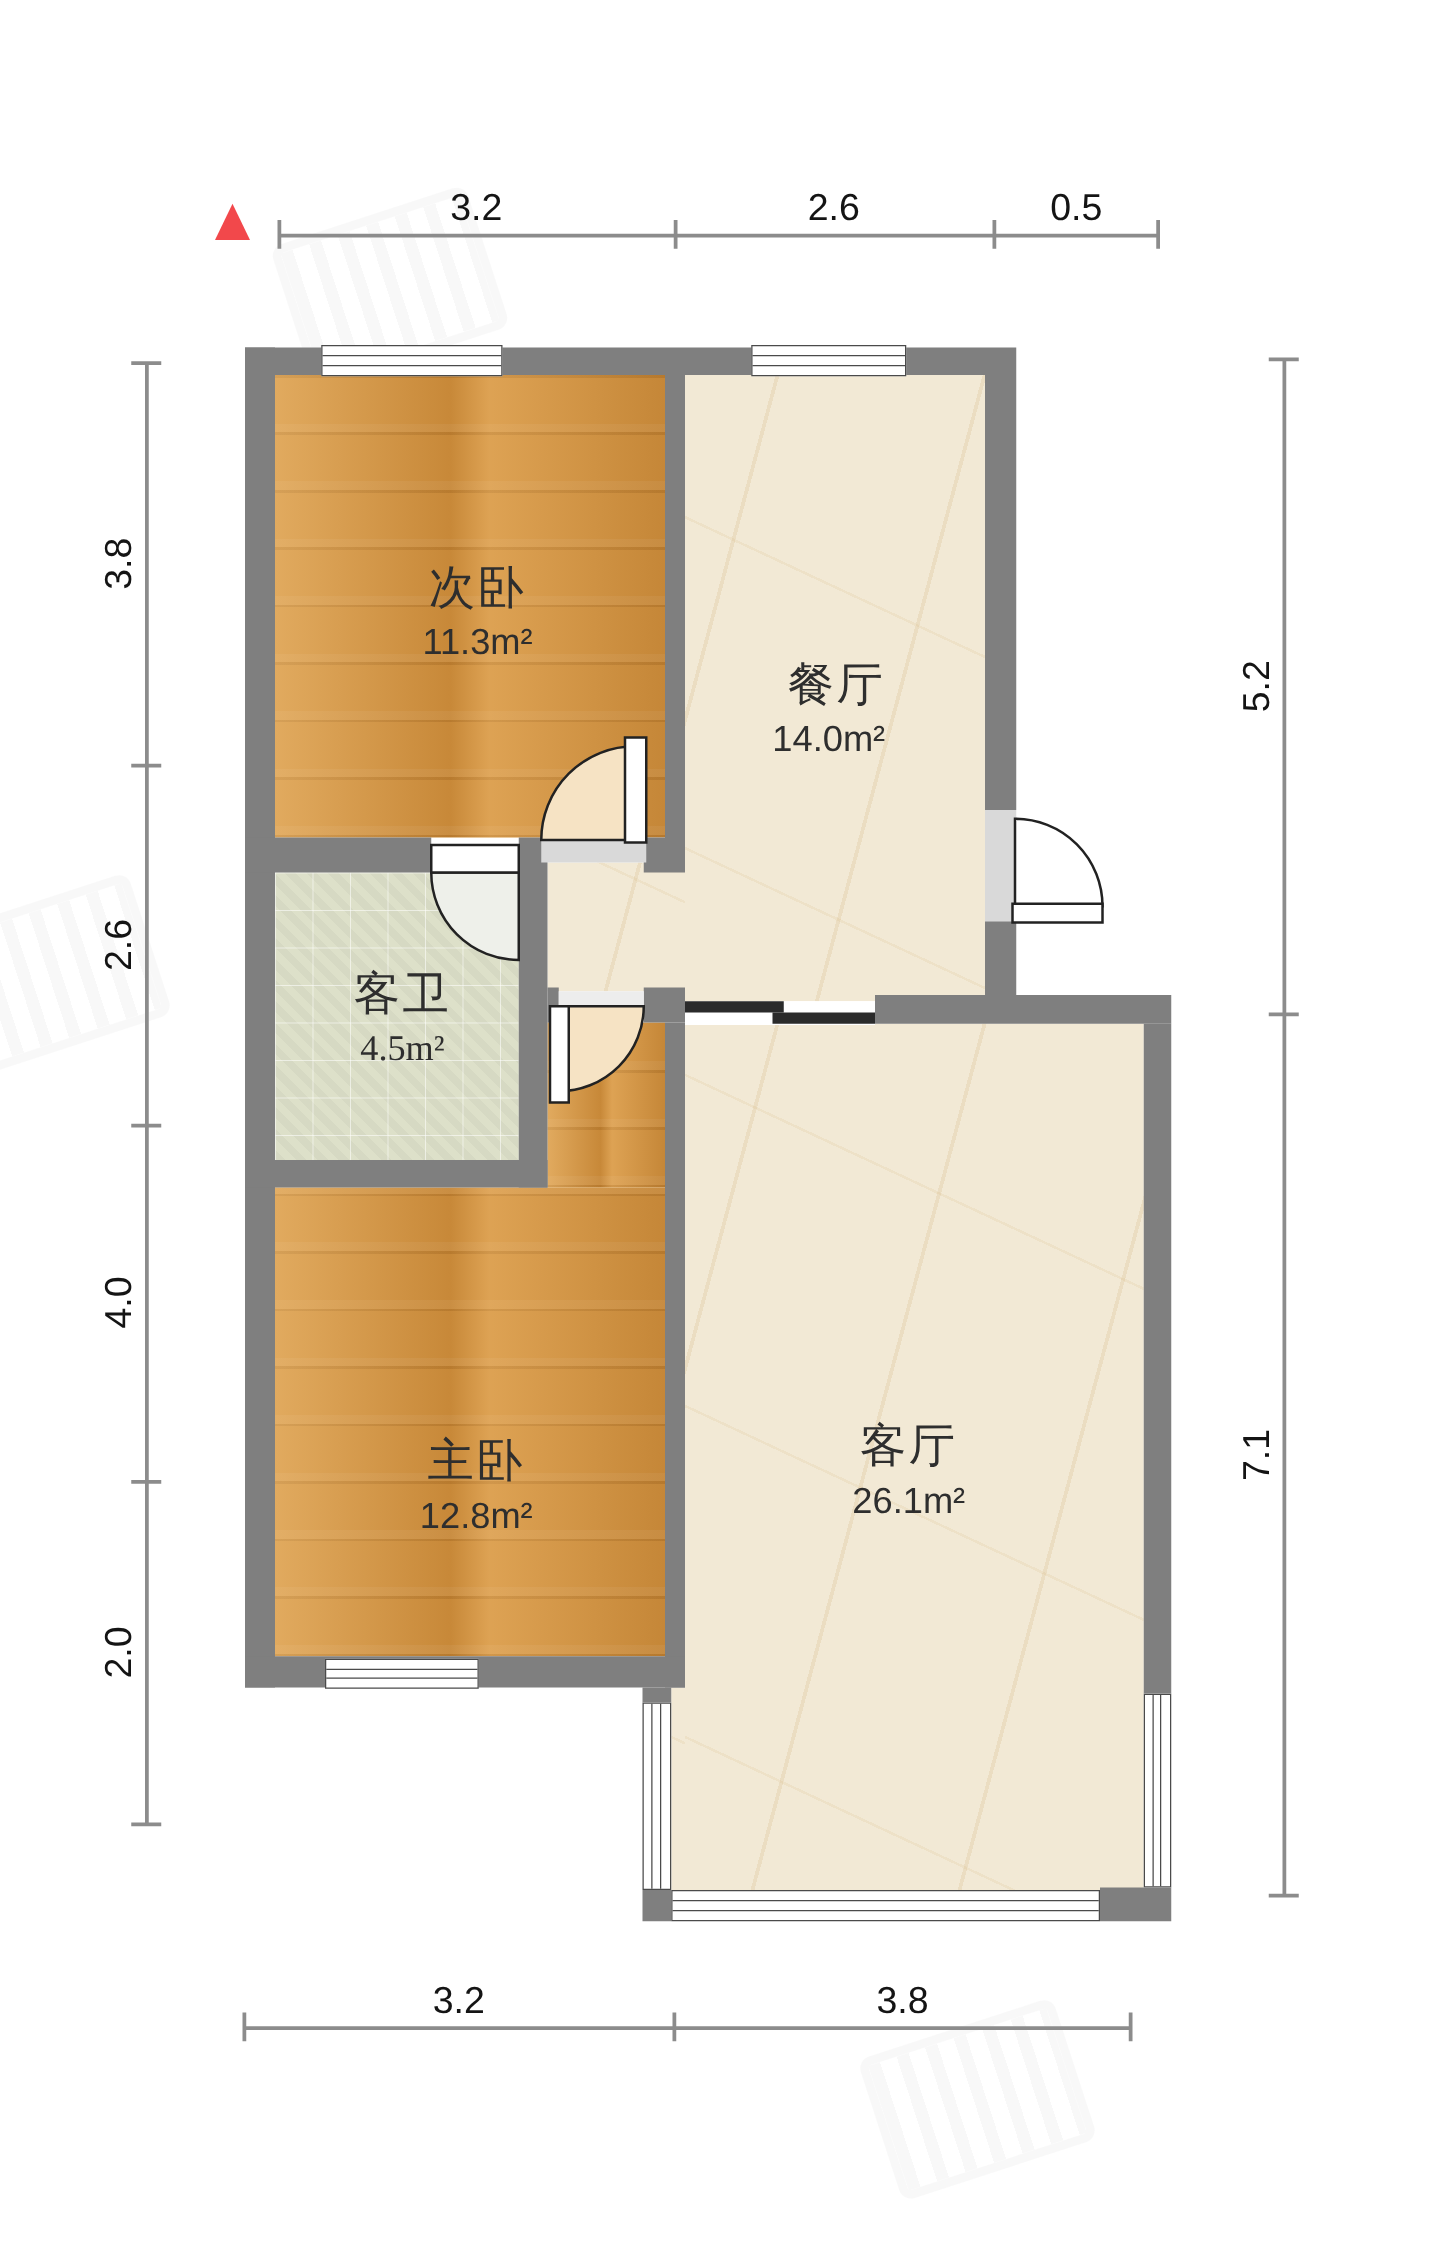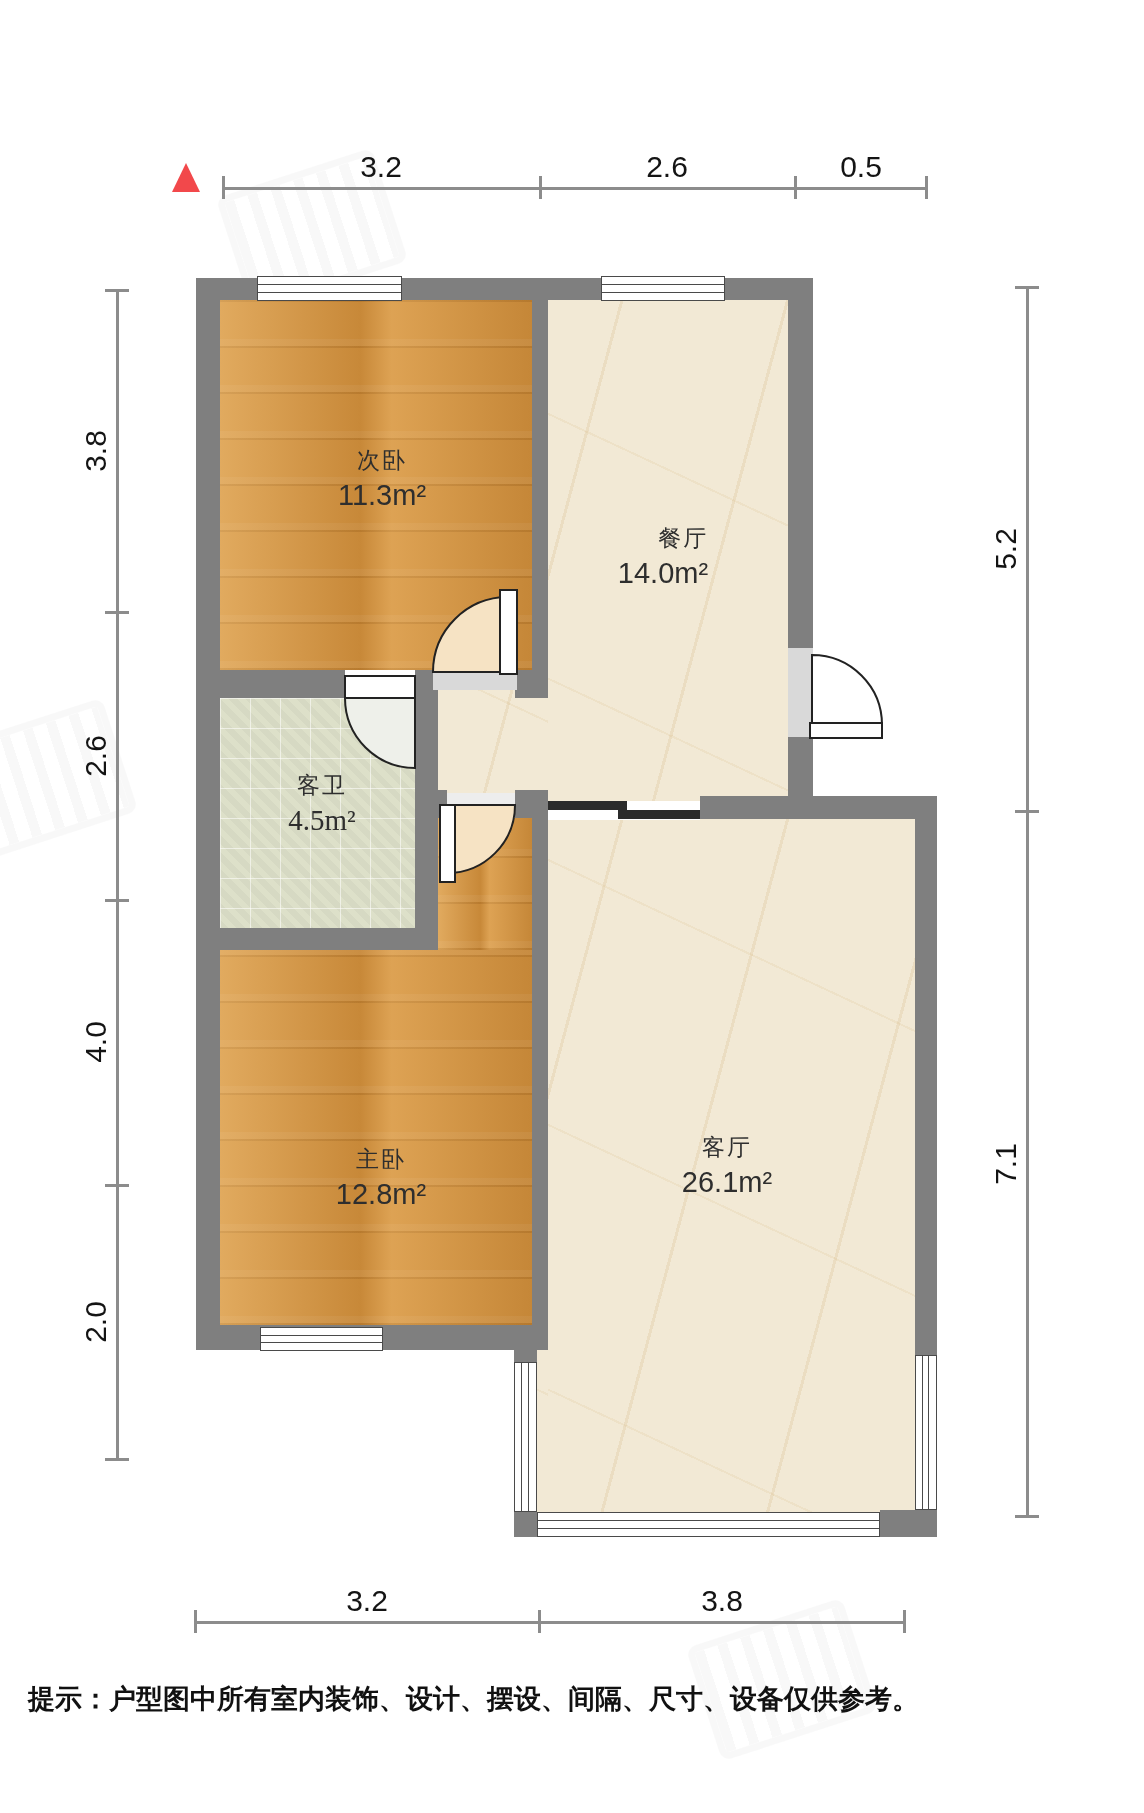--- a/index.html
+++ b/index.html
@@ -38,21 +38,21 @@
   .win-h::before,.win-h::after{content:"";position:absolute;left:0;right:0;height:1px;background:#4a4a4a;}
   .win-h::before{top:32%;} .win-h::after{top:64%;}
   .win-v::before,.win-v::after{content:"";position:absolute;top:0;bottom:0;width:1px;background:#4a4a4a;}
   .win-v::before{left:30%;} .win-v::after{left:62%;}
   
   .dim-line,.dim-tick{position:absolute;background:#8c8c8c;}
   .dim-label{position:absolute;font-size:30px;color:#141414;transform:translate(-50%,0);white-space:nowrap;text-align:right;}
   .dim-label-v{position:absolute;font-size:30px;color:#141414;transform:translate(-50%,-50%) rotate(-90deg);white-space:nowrap;}
   
   .room-label{position:absolute;transform:translate(-50%,0);text-align:center;color:#2e2e2e;white-space:nowrap;}
-  .room-label .rn{font-size:23px;letter-spacing:2px;}
+  .room-label .rn{font-size:37px;letter-spacing:2px;}
   .room-label .ra{font-size:29px;margin-top:3px;}
   
   .north{position:absolute;width:0;height:0;border-left:14px solid rgba(0,0,0,0);border-right:14px solid rgba(0,0,0,0);border-bottom:29px solid #f2484b;}
   .footer{position:absolute;left:28px;top:1682px;font-size:27px;font-weight:700;color:#111;line-height:35px;}
   .svgdoors{position:absolute;left:0;top:0;pointer-events:none;}
   .watermark{
     position:absolute;width:150px;height:105px;border:7px solid #9a9a9a;border-radius:10px;
     opacity:0.06;transform:rotate(-18deg);
     background:repeating-linear-gradient(90deg,#9a9a9a 0 10px,rgba(0,0,0,0) 10px 24px);
   }
@@ -178,16 +178,15 @@
   <div class="dim-label-v" style="left:96px;top:1322px;">2.0</div>
 
   <div class="dim-line" style="left:1026px;top:287px;width:3px;height:1230px;"></div>
   <div class="dim-tick" style="left:1015px;top:286px;width:24px;height:3px;"></div>
   <div class="dim-tick" style="left:1015px;top:810px;width:24px;height:3px;"></div>
   <div class="dim-tick" style="left:1015px;top:1515px;width:24px;height:3px;"></div>
   <div class="dim-label-v" style="left:1006px;top:549px;">5.2</div>
   <div class="dim-label-v" style="left:1006px;top:1164px;">7.1</div>
 
   <div class="footer">
-    <div>提示：户型图中所有室内装饰、设计、摆设、间隔、尺寸、设备仅供参考。</div>
   </div>
 
 </div>
 
 </body></html>

